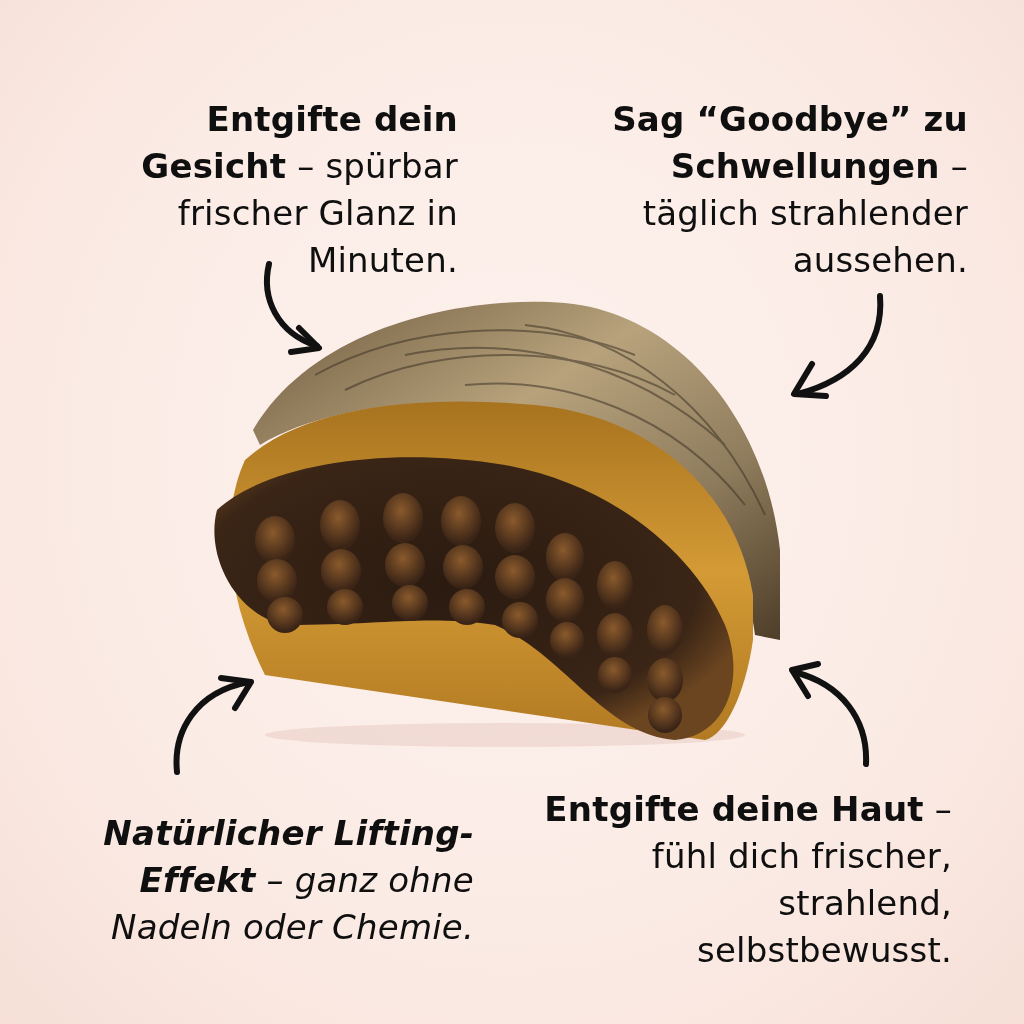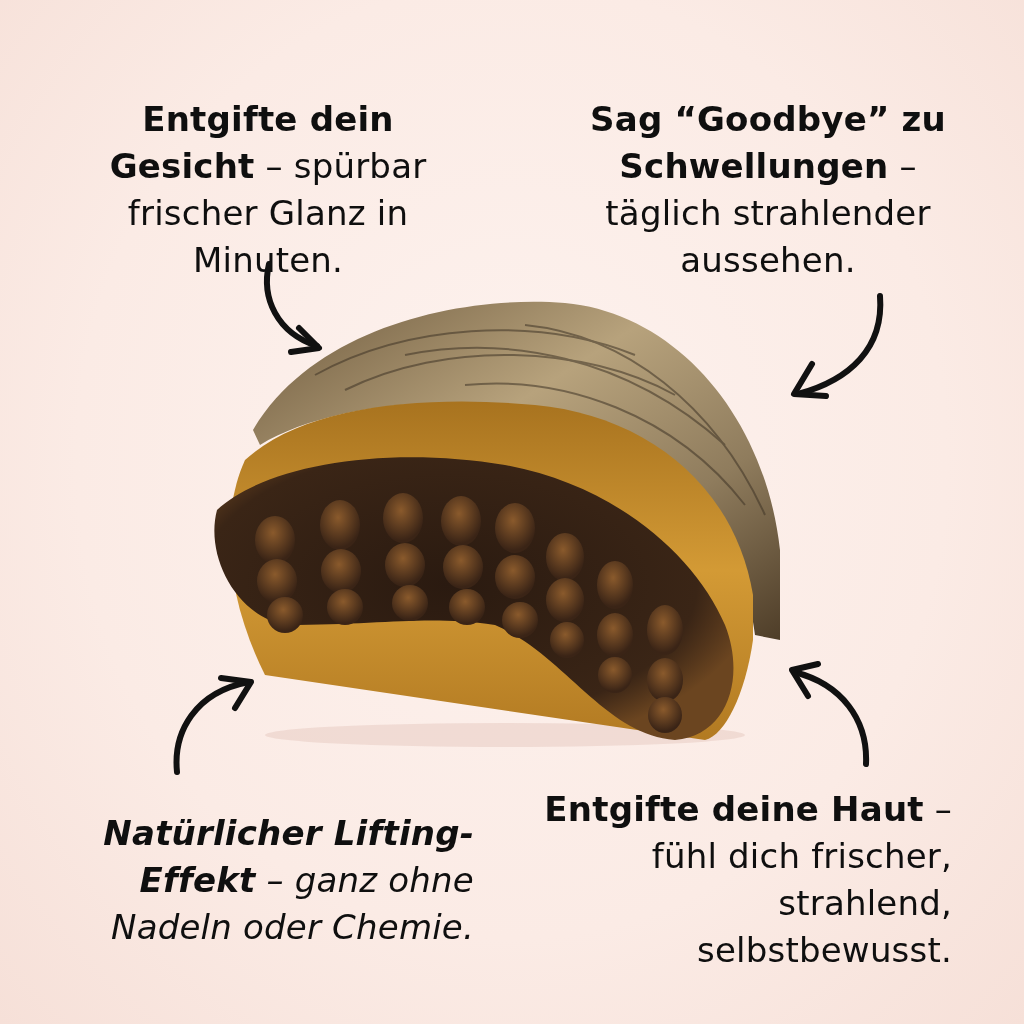--- a/index.html
+++ b/index.html
@@ -1,22 +1,22 @@
 <!DOCTYPE html>
 <html><head>
 <meta charset="utf-8">
 <style>
   html, body { margin:0; padding:0; }
   body { width:1024px; height:1024px; overflow:hidden; background:#fbede8; font-family:"DejaVu Sans", sans-serif; color:#0f0f0f; }
   .stage { position:relative; width:1024px; height:1024px;
     background: radial-gradient(ellipse at 50% 45%, #fdf2ee 0%, #fbebe5 60%, #f6e0d8 100%); }
   .caption { position:absolute; font-size:34px; line-height:47px; letter-spacing:0.2px; }
   .caption b { font-weight:bold; }
-  .tl { left:78px; top:96px; width:380px; text-align:center; }
-  .tr { right:56px; top:96px; width:400px; text-align:center; }
+  .tl { left:78px; top:96px; width:380px; text-align:right; }
+  .tr { right:56px; top:96px; width:400px; text-align:right; }
   .bl { left:74px; top:810px; width:400px; text-align:right;font-style:italic; }
   .br { right:72px; top:786px; width:420px; text-align:right; }
   .arrow { position:absolute; }
   .product { position:absolute; left:205px; top:295px; width:590px; height:455px; }
 </style>
 </head>
 <body>
 
 <div class="stage">
 

